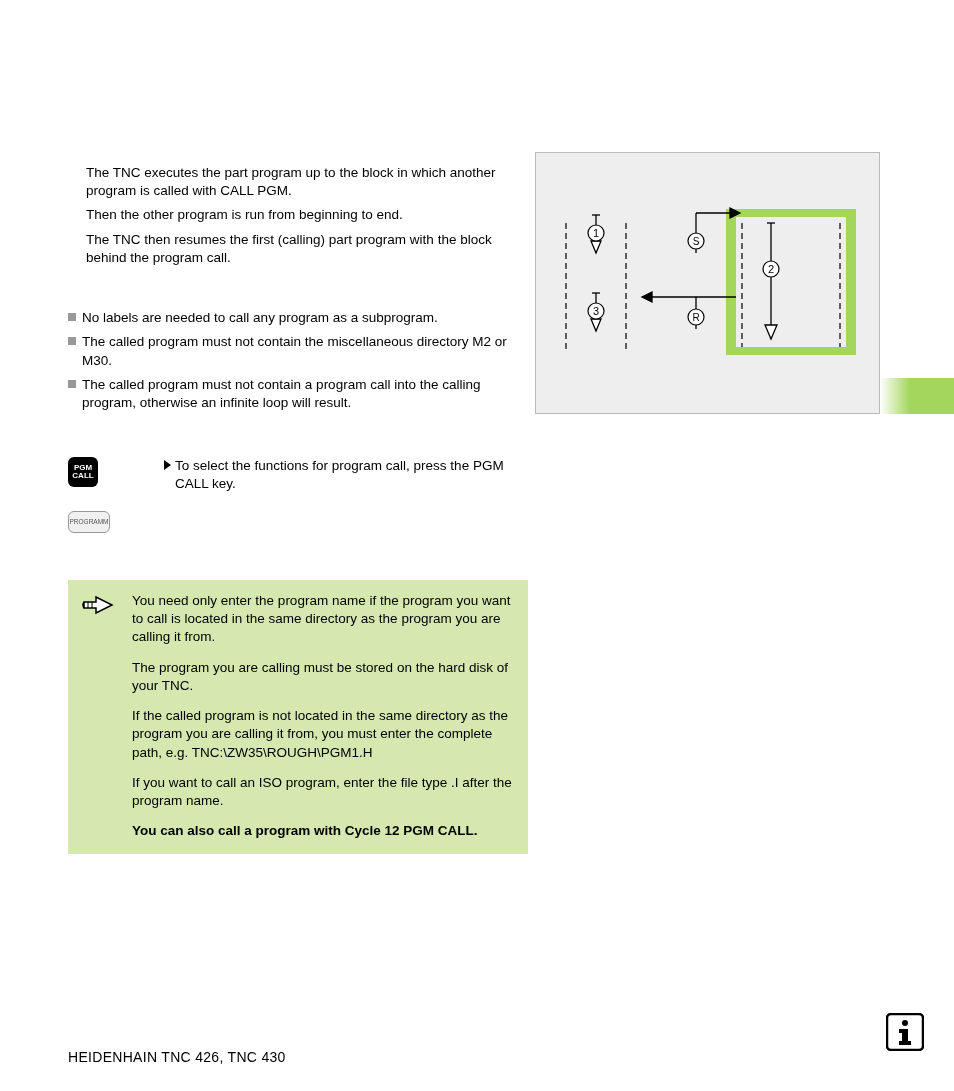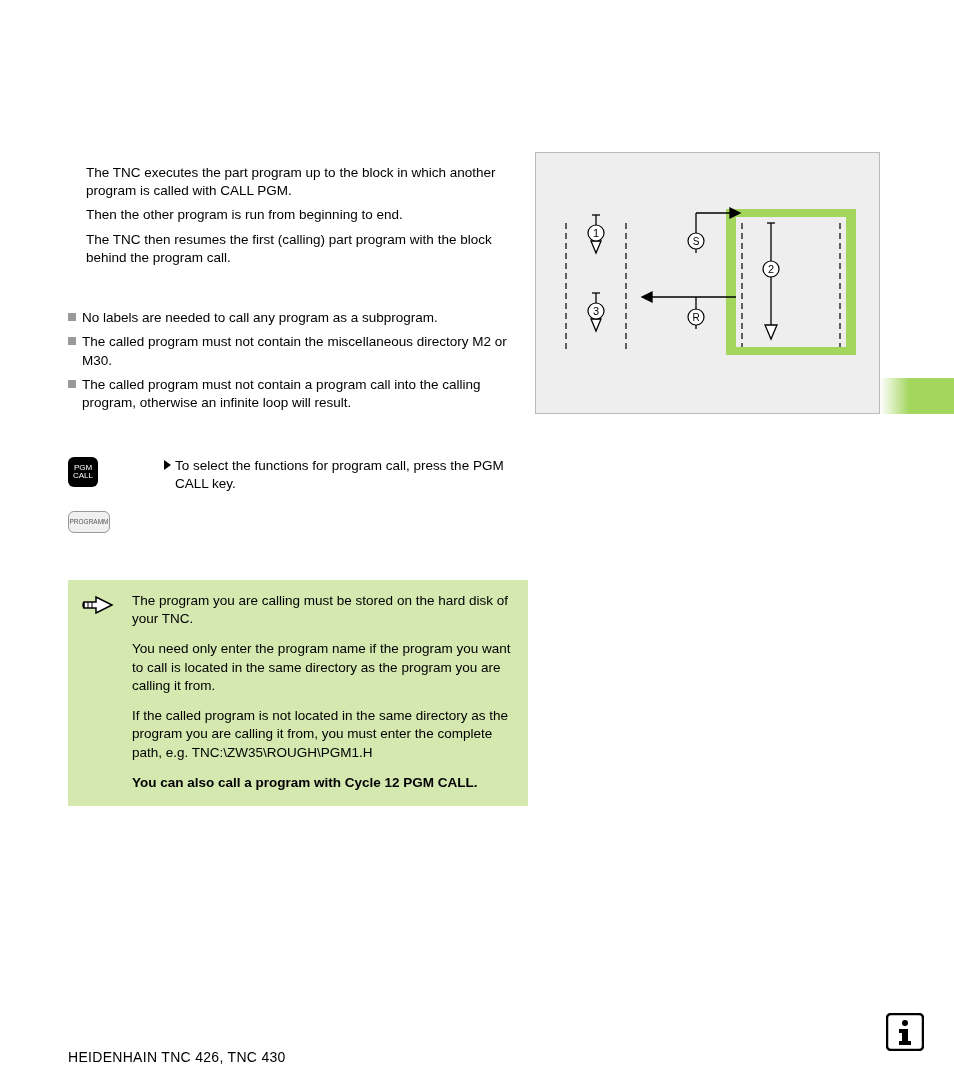--- a/index.html
+++ b/index.html
@@ -58,21 +58,21 @@
     align-items: center;
     justify-content: center;
     border-radius: 6px;
     font-size: 8px;
     text-align: center;
     line-height: 1;
   }
   .pgm-call-btn {
     width: 30px; height: 30px;
     background: #000; color: #fff;
-    font-weight: normal;
+    font-weight: bold;
     flex-direction: column;
   }
   .programm-btn {
     width: 42px; height: 22px;
     background: #f0f0f0; border: 1px solid #999;
     color: #555; font-size: 6.5px;
     margin-top: 8px;
   }
   .tri-row { display: flex; margin-bottom: 6px; justify-content: space-between; }
   .tri { width: 0; height: 0; border-top: 5px solid transparent; border-bottom: 5px solid transparent; border-left: 7px solid #000; margin-right: 4px; margin-top: 3px; flex-shrink:0;}
@@ -212,23 +212,24 @@
 <div class="note-box">
   <div class="note-flex">
     <div class="note-icon-col">
       <svg width="34" height="28" viewBox="0 0 34 28">
         <path d="M2 10 L14 10 L14 5 L30 13 L14 21 L14 16 L2 16 Z M2 10 Q0 13 2 16" fill="#fff" stroke="#000" stroke-width="1.5"></path>
         <line x1="6" y1="10" x2="6" y2="16" stroke="#000" stroke-width="1"></line>
         <line x1="10" y1="10" x2="10" y2="16" stroke="#000" stroke-width="1"></line>
       </svg>
     </div>
     <div class="note-text-col">
+      <p class="note-p">You need only enter the program name if the program you want to call is located in the same directory as the program you are calling it from.</p>
       <p class="note-p">The program you are calling must be stored on the hard disk of your TNC.</p>
-      <p class="note-p">You need only enter the program name if the program you want to call is located in the same directory as the program you are calling it from.</p>
       <p class="note-p">If the called program is not located in the same directory as the program you are calling it from, you must enter the complete path, e.g. TNC:\ZW35\ROUGH\PGM1.H</p>
+      <p class="note-p">If you want to call an ISO program, enter the file type .I after the program name.</p>
       <p class="note-p">You can also call a program with Cycle 12 PGM CALL.</p>
     </div>
   </div>
 </div>
 
 <div class="footer-text">HEIDENHAIN TNC 426, TNC 430</div>
 
 <div class="info-icon">
   <svg width="38" height="38" viewBox="0 0 38 38">
     <rect x="1" y="1" width="36" height="36" rx="4" fill="none" stroke="#000" stroke-width="2.5"></rect>

